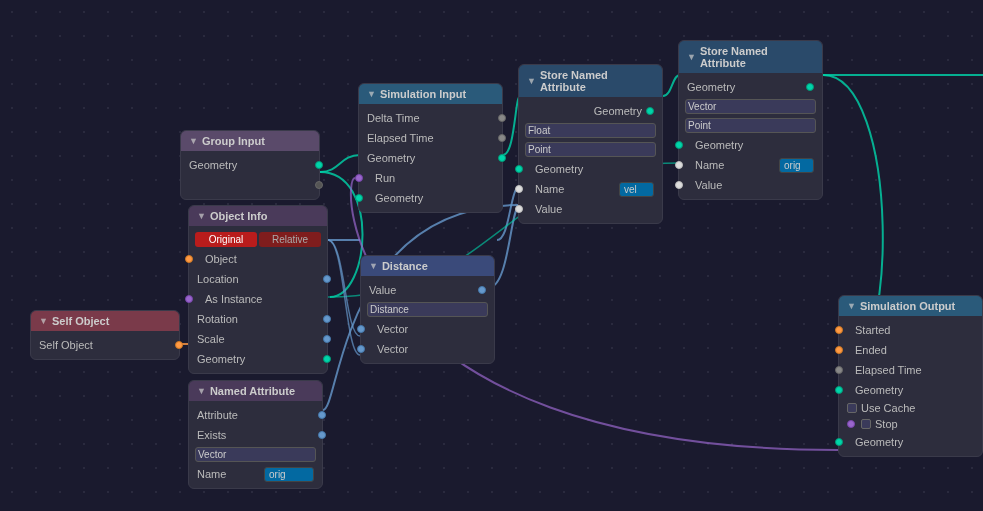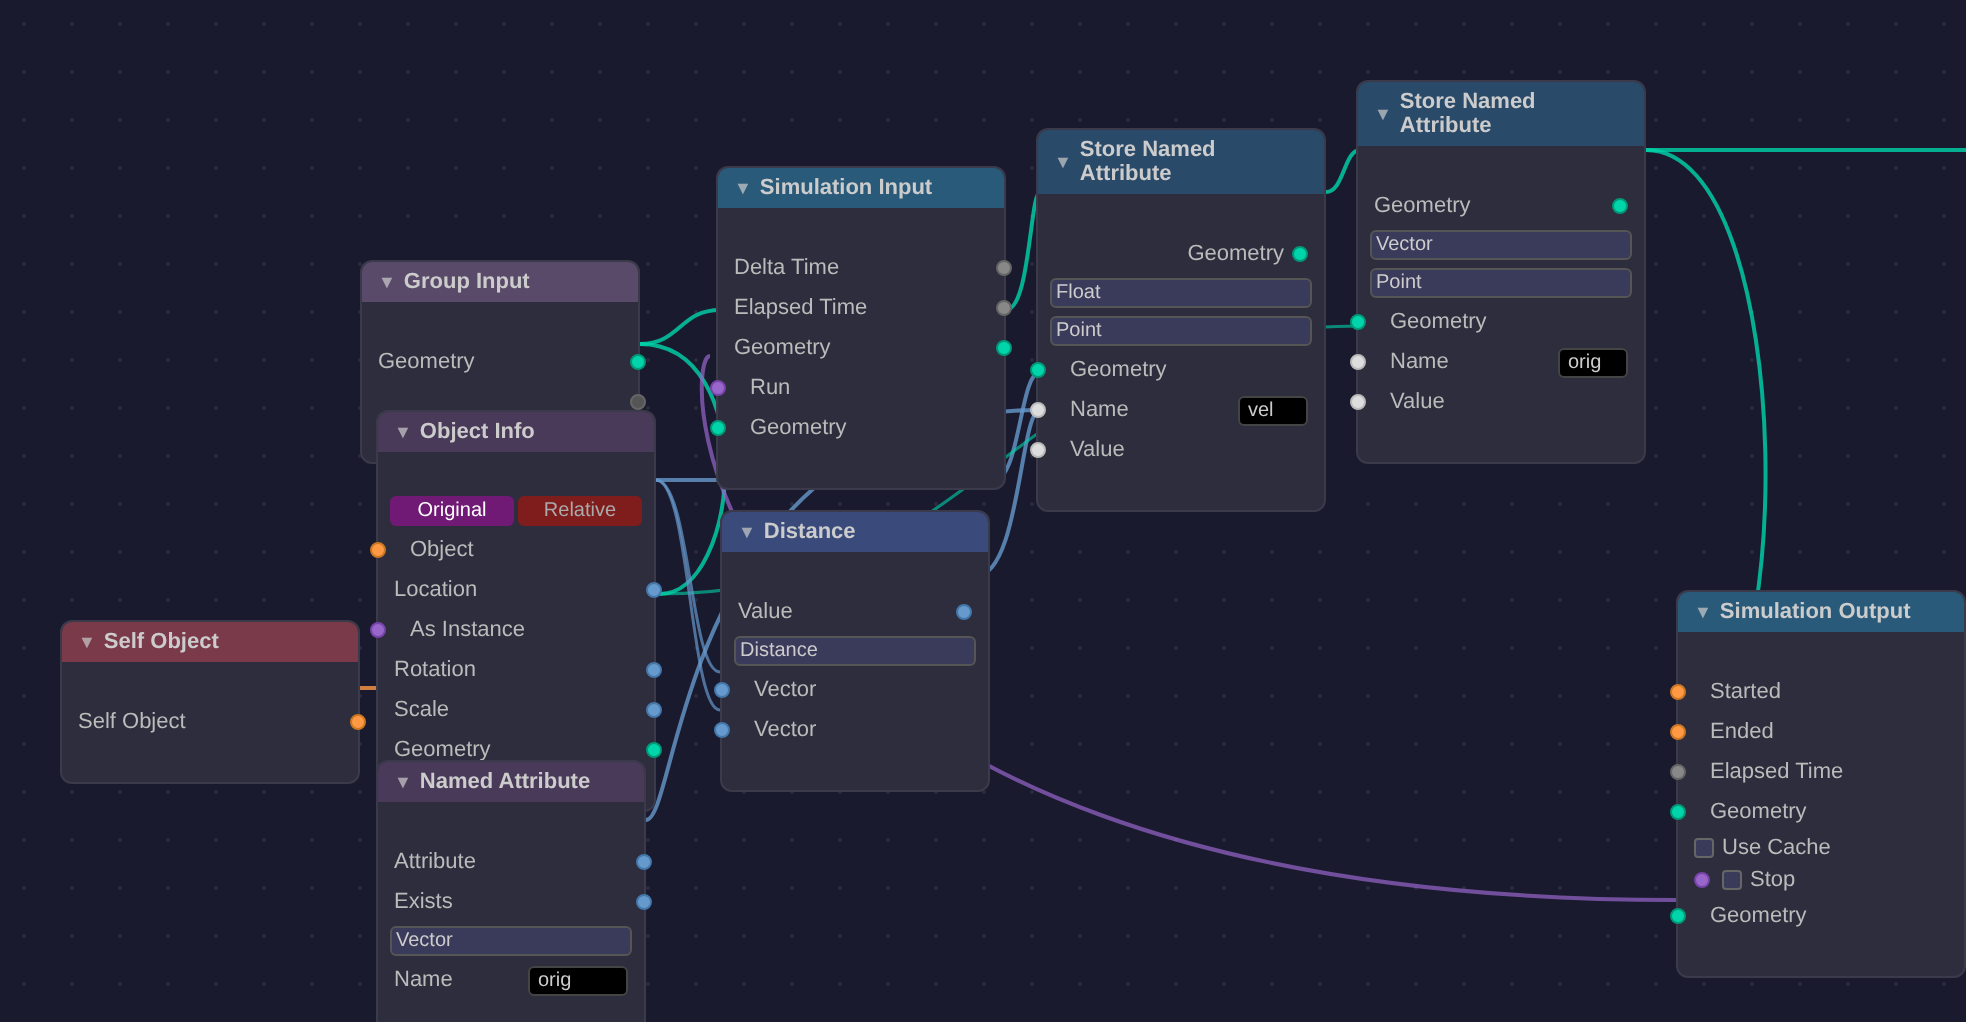--- a/index.html
+++ b/index.html
@@ -33,21 +33,21 @@
       align-items: center;
       gap: 4px;
     }
 
     .node-header .chevron {
       font-size: 9px;
       opacity: 0.7;
     }
 
     .node-body {
-      padding: 20px 0;
+      padding: 4px 0;
     }
 
     .node-row {
       display: flex;
       align-items: center;
       padding: 2px 8px;
       min-height: 20px;
       position: relative;
     }
 
@@ -153,21 +153,21 @@
       width: 145px;
     }
     .node-sim-output .node-header { background: #2a5a7a; }
 
     .label-text {
       font-size: 11px;
       color: #bbb;
     }
 
     .input-field {
-      background: #000000;
+      background: #0369a1;
       border: 1px solid #444;
       border-radius: 3px;
       padding: 1px 4px;
       font-size: 10px;
       color: #ccc;
       width: 55px;
     }
 
     .btn-group {
       display: flex;
@@ -177,21 +177,21 @@
 
     .btn {
       flex: 1;
       padding: 2px 6px;
       border-radius: 3px;
       font-size: 10px;
       cursor: pointer;
       border: none;
     }
 
-    .btn-active { background: #701a75; color: white; }
+    .btn-active { background: #b91c1c; color: white; }
     .btn-inactive { background: #7f1d1d; color: #aaa; }
 
     .checkbox-row {
       display: flex;
       align-items: center;
       gap: 4px;
       padding: 2px 8px;
     }
 
     .checkbox {

